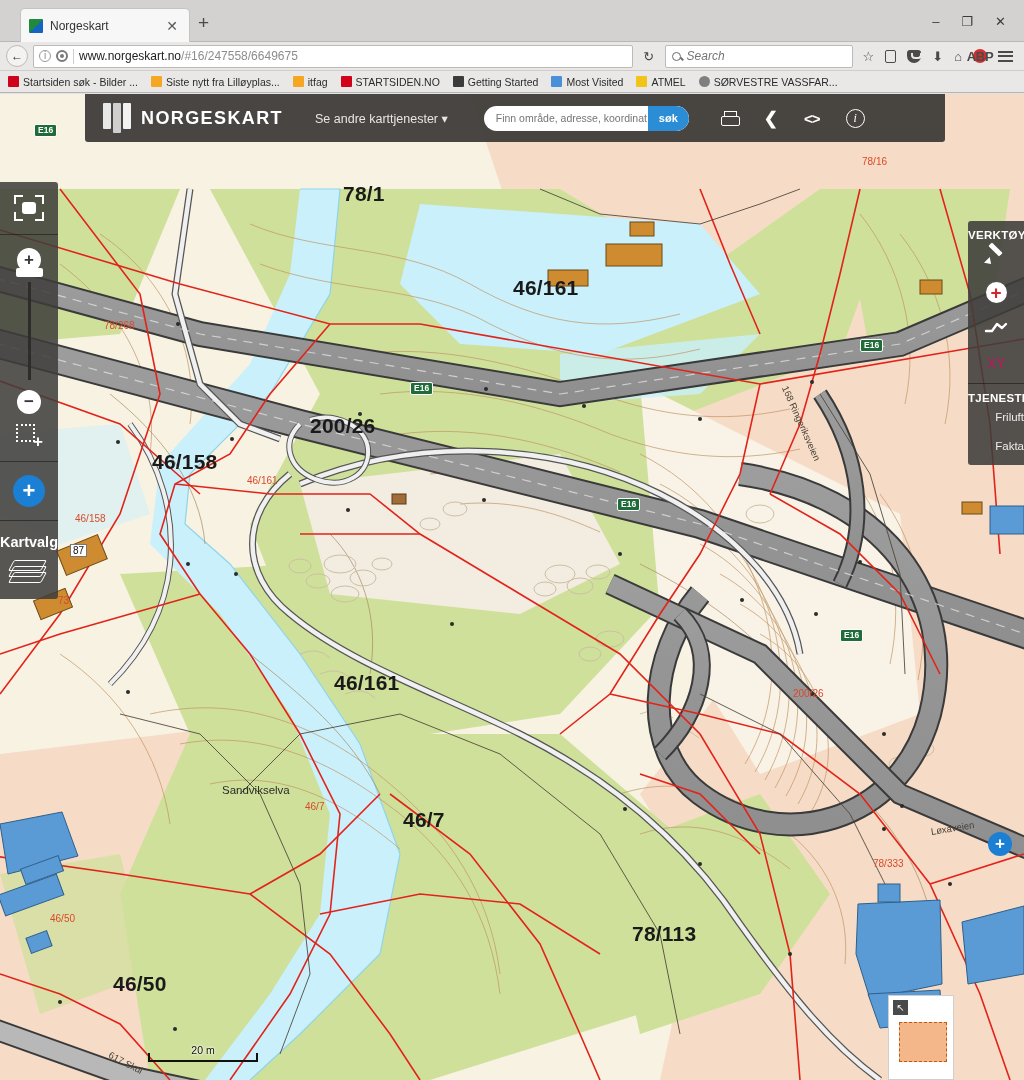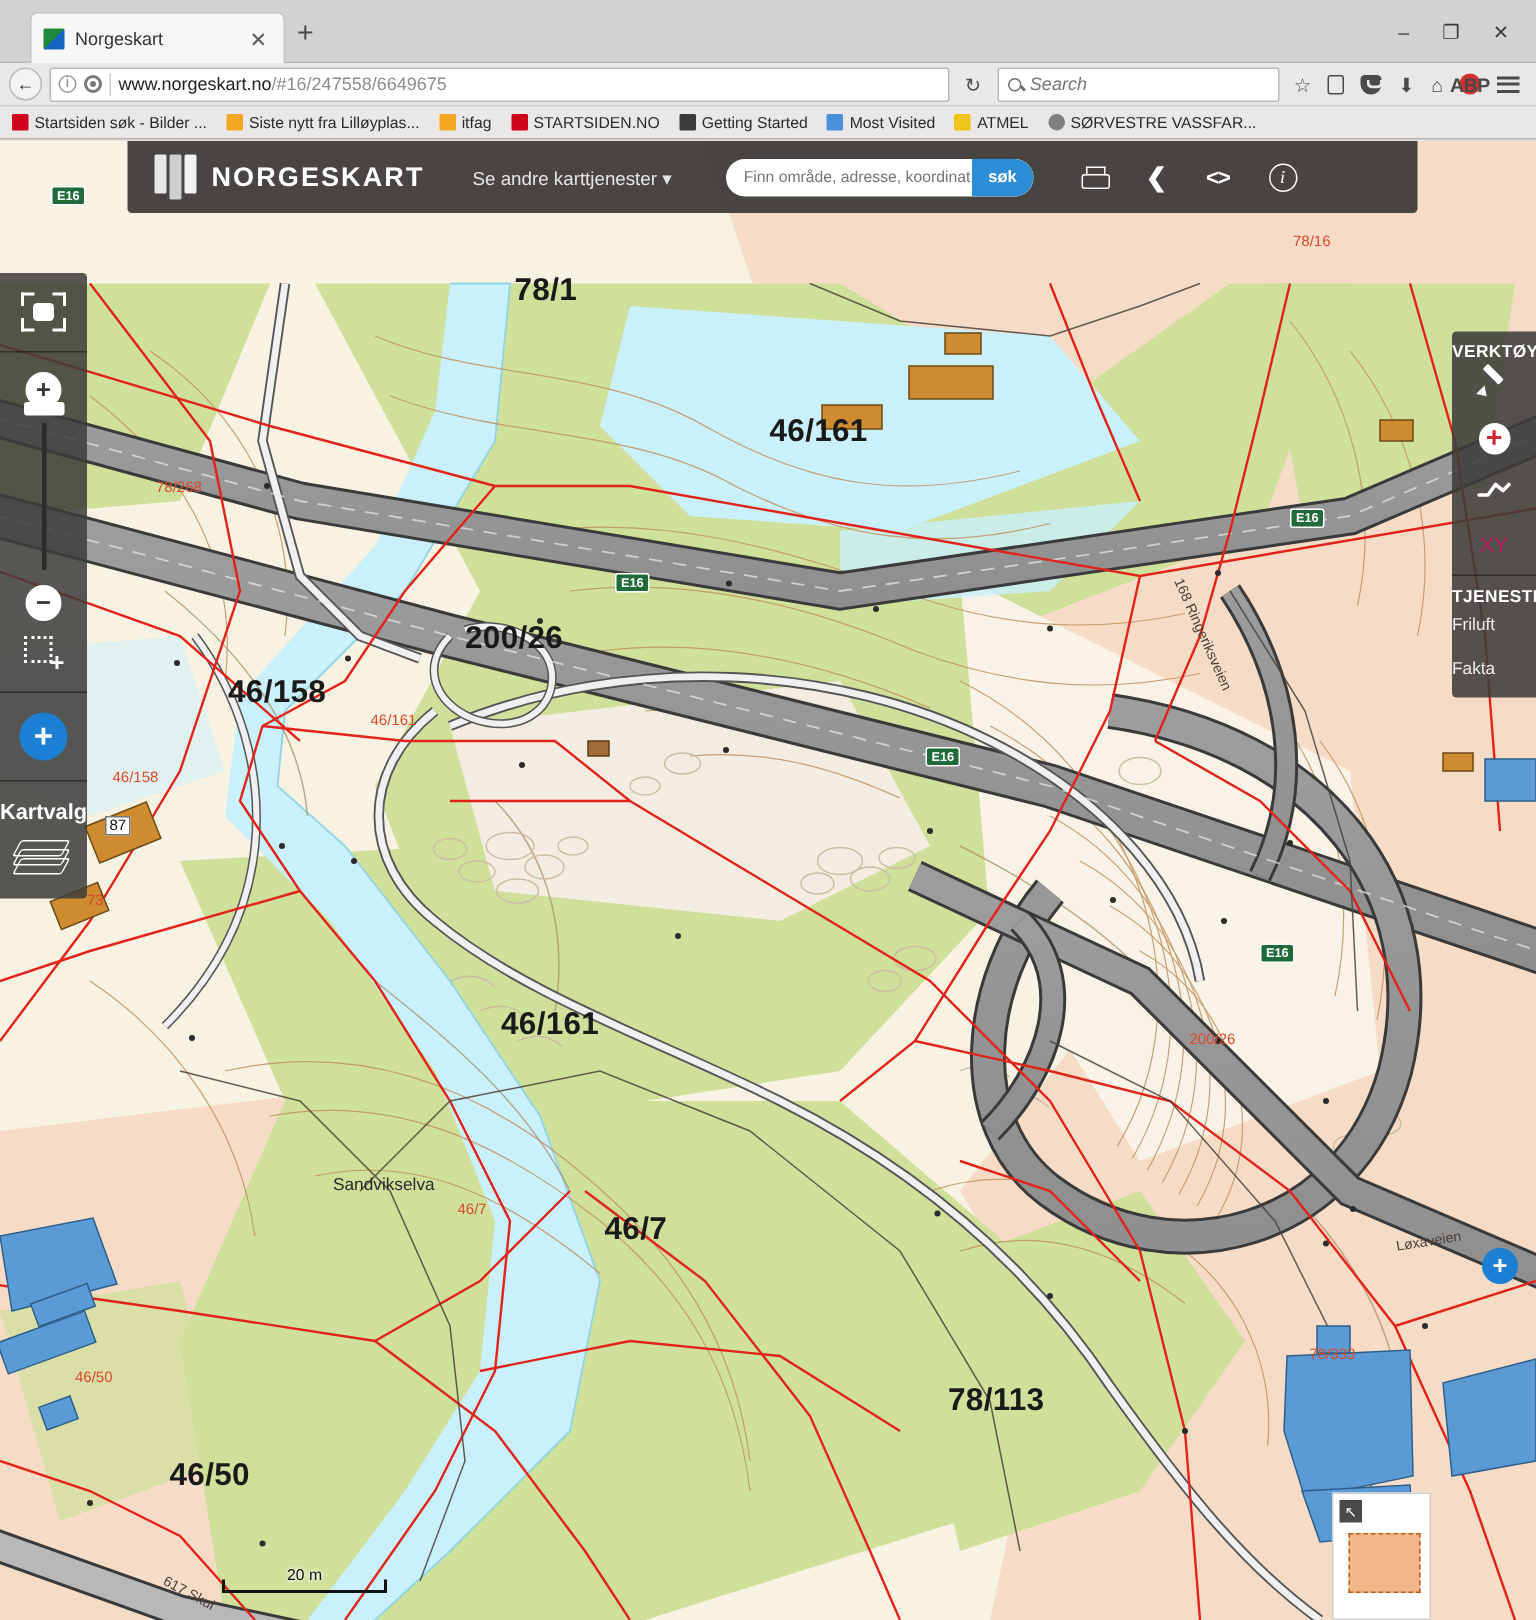--- a/index.html
+++ b/index.html
@@ -155,21 +155,21 @@
   .layersi i:nth-child(3){top:12px;}
 
   
   #righttools { position:absolute; right:0; top:84px; width:56px;
     background:rgba(62,60,58,.88); border-radius:3px 0 0 3px; z-index:25;margin-top:43px; }
   .rt-hdr { color:#fff; font-size:11.5px; font-weight:bold; text-align:center;
     padding:8px 0 4px; letter-spacing:.3px; }
   .rt-sec { border-bottom:1px solid rgba(20,20,20,.55); padding-bottom:12px;
     display:flex; flex-direction:column; align-items:center; gap:17px; }
   .rt-sec2 { padding:0 0 10px; display:flex; flex-direction:column; gap:5px;
-    align-items:flex-start; }
+    align-items:flex-end; }
   .rt-item { color:#be185d; font-size:14px; }
   .penci { width:20px; height:20px; position:relative; }
   .penci:before{content:"";position:absolute;left:2px;top:2px;width:15px;height:5px;
     background:#fff;transform:rotate(45deg);border-radius:1px;}
   .penci:after{content:"";position:absolute;left:-1px;bottom:0px;border-left:4px solid transparent;
     border-right:4px solid transparent;border-top:6px solid #fff;transform:rotate(-45deg);}
   .redplus{width:21px;height:21px;border-radius:50%;background:#fff;
     display:flex;align-items:center;justify-content:center;}
   .redplus span{color:#d1282e;font-size:19px;font-weight:bold;line-height:0;}
   .profi{width:24px;height:13px;}
@@ -524,21 +524,21 @@
     <div class="mlabel" style="left:113px;top:878px">46/50</div>
 
     <div class="mlabel-sm" style="left:862px;top:62px">78/16</div>
     <div class="mlabel-sm" style="left:104px;top:226px">78/268</div>
     <div class="mlabel-sm" style="left:247px;top:381px">46/161</div>
     <div class="mlabel-sm" style="left:75px;top:419px">46/158</div>
     <div class="mlabel-sm" style="left:70px;top:450px;color:#111;background:#fff;padding:0 2px;border:1px solid #777">87</div>
     <div class="mlabel-sm" style="left:58px;top:501px">73</div>
     <div class="mlabel-sm" style="left:305px;top:707px">46/7</div>
     <div class="mlabel-sm" style="left:793px;top:594px">200/26</div>
-    <div class="mlabel-sm" style="left:873px;top:804px">78/333</div>
+    <div class="mlabel-sm" style="left:873px;top:764px">78/333</div>
     <div class="mlabel-sm" style="left:50px;top:819px">46/50</div>
 
     <div class="mplace" style="left:222px;top:690px">Sandvikselva</div>
 
     <div class="shield" style="left:0px;top:30px">E16</div>
     <div class="shield" style="left:376px;top:288px">E16</div>
     <div class="shield" style="left:826px;top:245px">E16</div>
     <div class="shield" style="left:583px;top:404px">E16</div>
     <div class="shield" style="left:806px;top:535px">E16</div>
 

